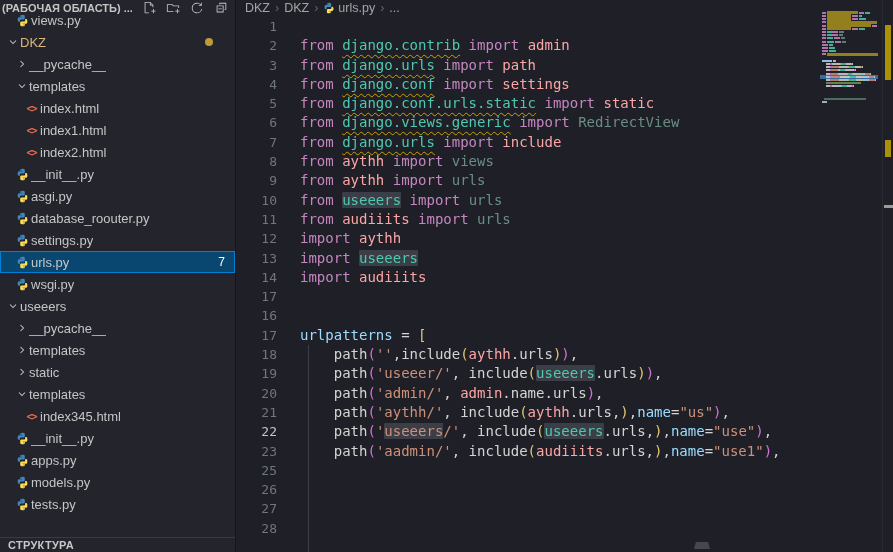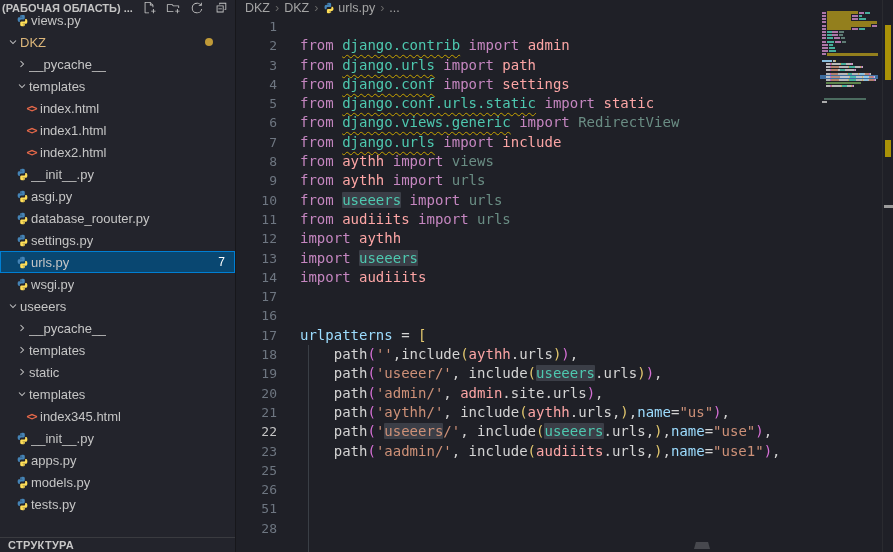--- a/index.html
+++ b/index.html
@@ -336,27 +336,27 @@
         <div class="code-line"><span class="gutter">10</span><span class="code-text"><span class="tk-k">from</span><span class="tk-p"> </span><span class="tk-h">useeers</span><span class="tk-p"> </span><span class="tk-k">import</span><span class="tk-p"> </span><span class="tk-f">urls</span></span></div>
         <div class="code-line"><span class="gutter">11</span><span class="code-text"><span class="tk-k">from</span><span class="tk-p"> </span><span class="tk-m">audiiits</span><span class="tk-p"> </span><span class="tk-k">import</span><span class="tk-p"> </span><span class="tk-f">urls</span></span></div>
         <div class="code-line"><span class="gutter">12</span><span class="code-text"><span class="tk-k">import</span><span class="tk-p"> </span><span class="tk-m">aythh</span></span></div>
         <div class="code-line"><span class="gutter">13</span><span class="code-text"><span class="tk-k">import</span><span class="tk-p"> </span><span class="tk-h">useeers</span></span></div>
         <div class="code-line"><span class="gutter">14</span><span class="code-text"><span class="tk-k">import</span><span class="tk-p"> </span><span class="tk-m">audiiits</span></span></div>
         <div class="code-line"><span class="gutter">17</span></div>
         <div class="code-line"><span class="gutter">16</span><span class="code-text"></span></div>
         <div class="code-line"><span class="gutter">17</span><span class="code-text"><span class="tk-v">urlpatterns</span><span class="tk-p"> = </span><span class="tk-g">[</span></span></div>
         <div class="code-line"><span class="gutter">18</span><span class="code-text"><span class="tk-p">    path</span><span class="tk-o">(</span><span class="tk-s">''</span><span class="tk-p">,include</span><span class="tk-g">(</span><span class="tk-m">aythh</span><span class="tk-p">.urls</span><span class="tk-g">)</span><span class="tk-o">)</span><span class="tk-p">,</span></span></div>
         <div class="code-line"><span class="gutter">19</span><span class="code-text"><span class="tk-p">    path</span><span class="tk-o">(</span><span class="tk-s">'useeer/'</span><span class="tk-p">, include</span><span class="tk-g">(</span><span class="tk-h">useeers</span><span class="tk-p">.urls</span><span class="tk-g">)</span><span class="tk-o">)</span><span class="tk-p">,</span></span></div>
-        <div class="code-line"><span class="gutter">20</span><span class="code-text"><span class="tk-p">    path</span><span class="tk-o">(</span><span class="tk-s">'admin/'</span><span class="tk-p">, </span><span class="tk-m">admin</span><span class="tk-p">.site.urls</span><span class="tk-o">)</span><span class="tk-p">,</span></span></div>
+        <div class="code-line"><span class="gutter">20</span><span class="code-text"><span class="tk-p">    path</span><span class="tk-o">(</span><span class="tk-s">'admin/'</span><span class="tk-p">, </span><span class="tk-m">admin</span><span class="tk-p">.name.urls</span><span class="tk-o">)</span><span class="tk-p">,</span></span></div>
         <div class="code-line"><span class="gutter">21</span><span class="code-text"><span class="tk-p">    path</span><span class="tk-o">(</span><span class="tk-s">'aythh/'</span><span class="tk-p">, include</span><span class="tk-g">(</span><span class="tk-m">aythh</span><span class="tk-p">.urls,</span><span class="tk-g">)</span><span class="tk-p">,</span><span class="tk-v">name</span><span class="tk-p">=</span><span class="tk-s">"us"</span><span class="tk-o">)</span><span class="tk-p">,</span></span></div>
         <div class="code-line current"><span class="gutter">22</span><span class="code-text"><span class="tk-p">    path</span><span class="tk-o">(</span><span class="tk-s">'</span><span class="tk-sh">useeers</span><span class="tk-s">/'</span><span class="tk-p">, include</span><span class="tk-g">(</span><span class="tk-h">useeers</span><span class="tk-p">.urls,</span><span class="tk-g">)</span><span class="tk-p">,</span><span class="tk-v">name</span><span class="tk-p">=</span><span class="tk-s">"use"</span><span class="tk-o">)</span><span class="tk-p">,</span></span></div>
         <div class="code-line"><span class="gutter">23</span><span class="code-text"><span class="tk-p">    path</span><span class="tk-o">(</span><span class="tk-s">'aadmin/'</span><span class="tk-p">, include</span><span class="tk-g">(</span><span class="tk-m">audiiits</span><span class="tk-p">.urls,</span><span class="tk-g">)</span><span class="tk-p">,</span><span class="tk-v">name</span><span class="tk-p">=</span><span class="tk-s">"use1"</span><span class="tk-o">)</span><span class="tk-p">,</span></span></div>
         <div class="code-line"><span class="gutter">25</span></div>
         <div class="code-line"><span class="gutter">26</span><span class="code-text"></span></div>
-        <div class="code-line"><span class="gutter">51</span><span class="code-text"></span></div>
+        <div class="code-line"><span class="gutter">27</span><span class="code-text"></span></div>
         <div class="code-line"><span class="gutter">28</span><span class="code-text"></span></div>
       </div>
     <div class="indent-guide"></div>
     <div class="minimap">
         <div class="seg" style="left: 2px; top: 3.8px; width: 3.8px; height: 2px; background: rgb(197, 134, 192); opacity: 0.85;"></div>
         <div class="seg" style="left: 6.75px; top: 3.2px; width: 30.8px; height: 3.2px; background: rgb(168, 145, 28); opacity: 0.85;"></div>
         <div class="seg" style="left: 38.5px; top: 3.8px; width: 5.7px; height: 2px; background: rgb(197, 134, 192); opacity: 0.85;"></div>
         <div class="seg" style="left: 45.15px; top: 3.8px; width: 4.75px; height: 2px; background: rgb(78, 201, 176); opacity: 0.85;"></div>
         <div class="seg" style="left: 2px; top: 7px; width: 3.8px; height: 2px; background: rgb(197, 134, 192); opacity: 0.85;"></div>
         <div class="seg" style="left: 6.75px; top: 6.4px; width: 24.2px; height: 3.2px; background: rgb(168, 145, 28); opacity: 0.85;"></div>

